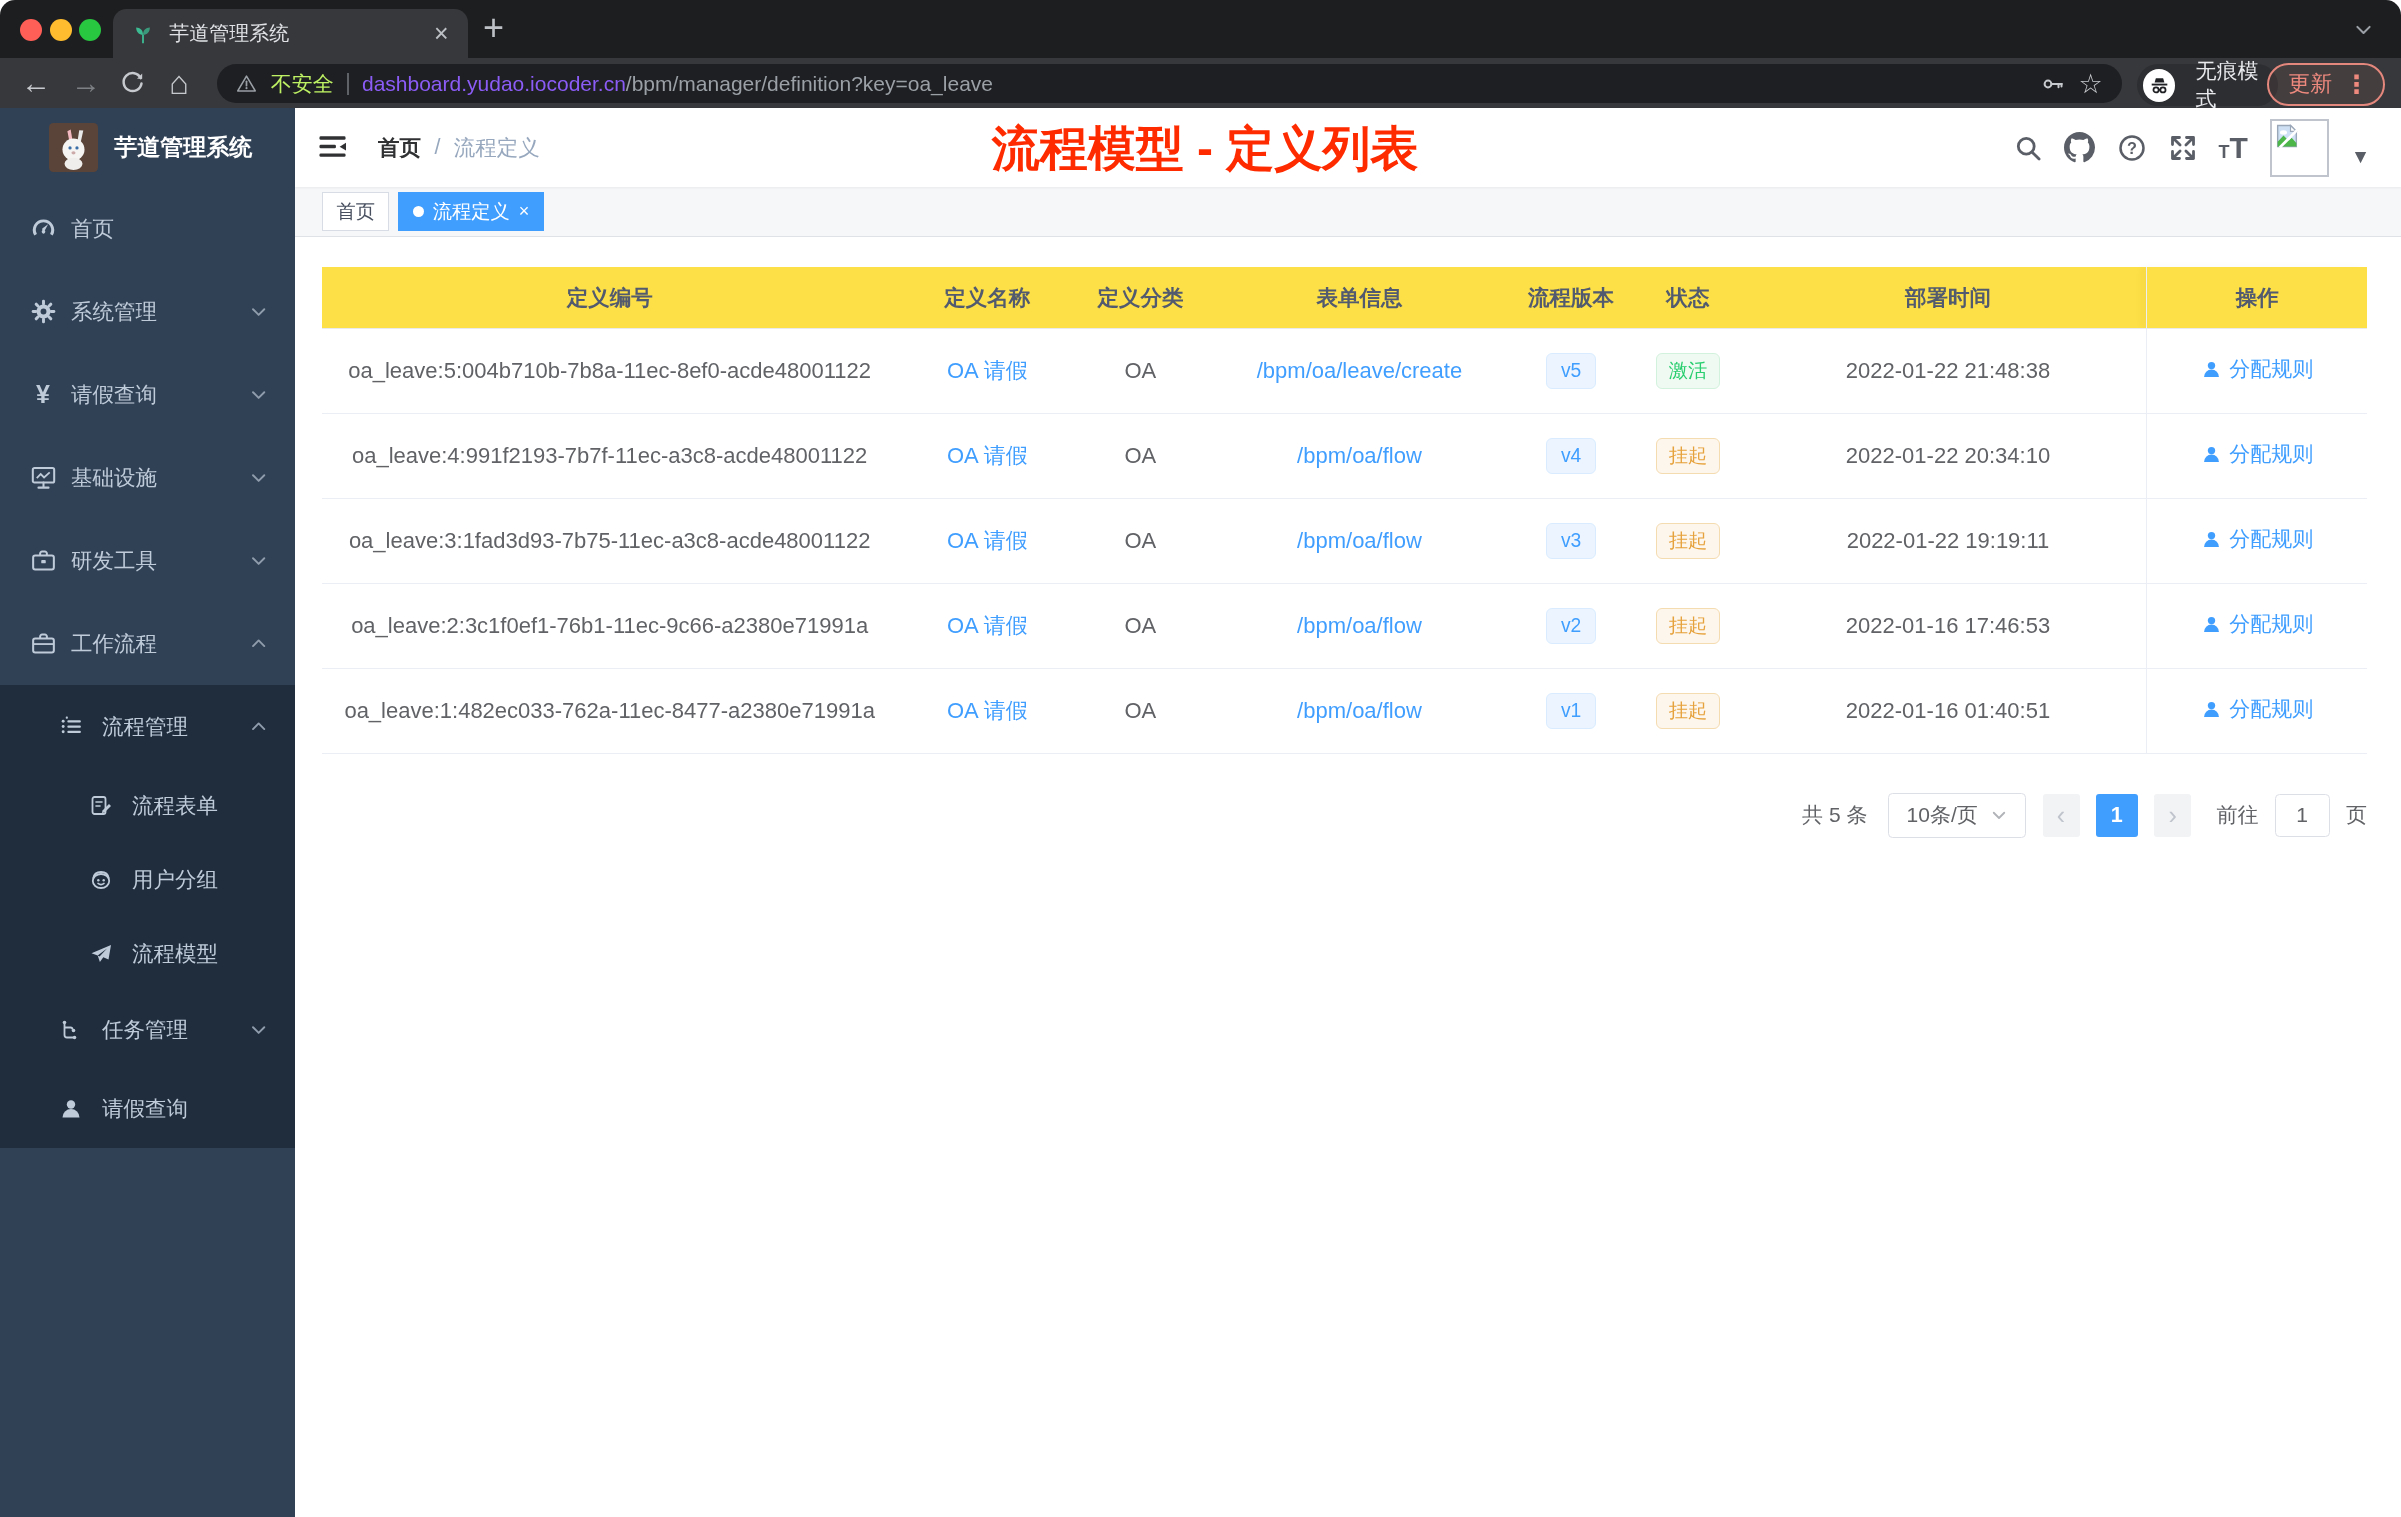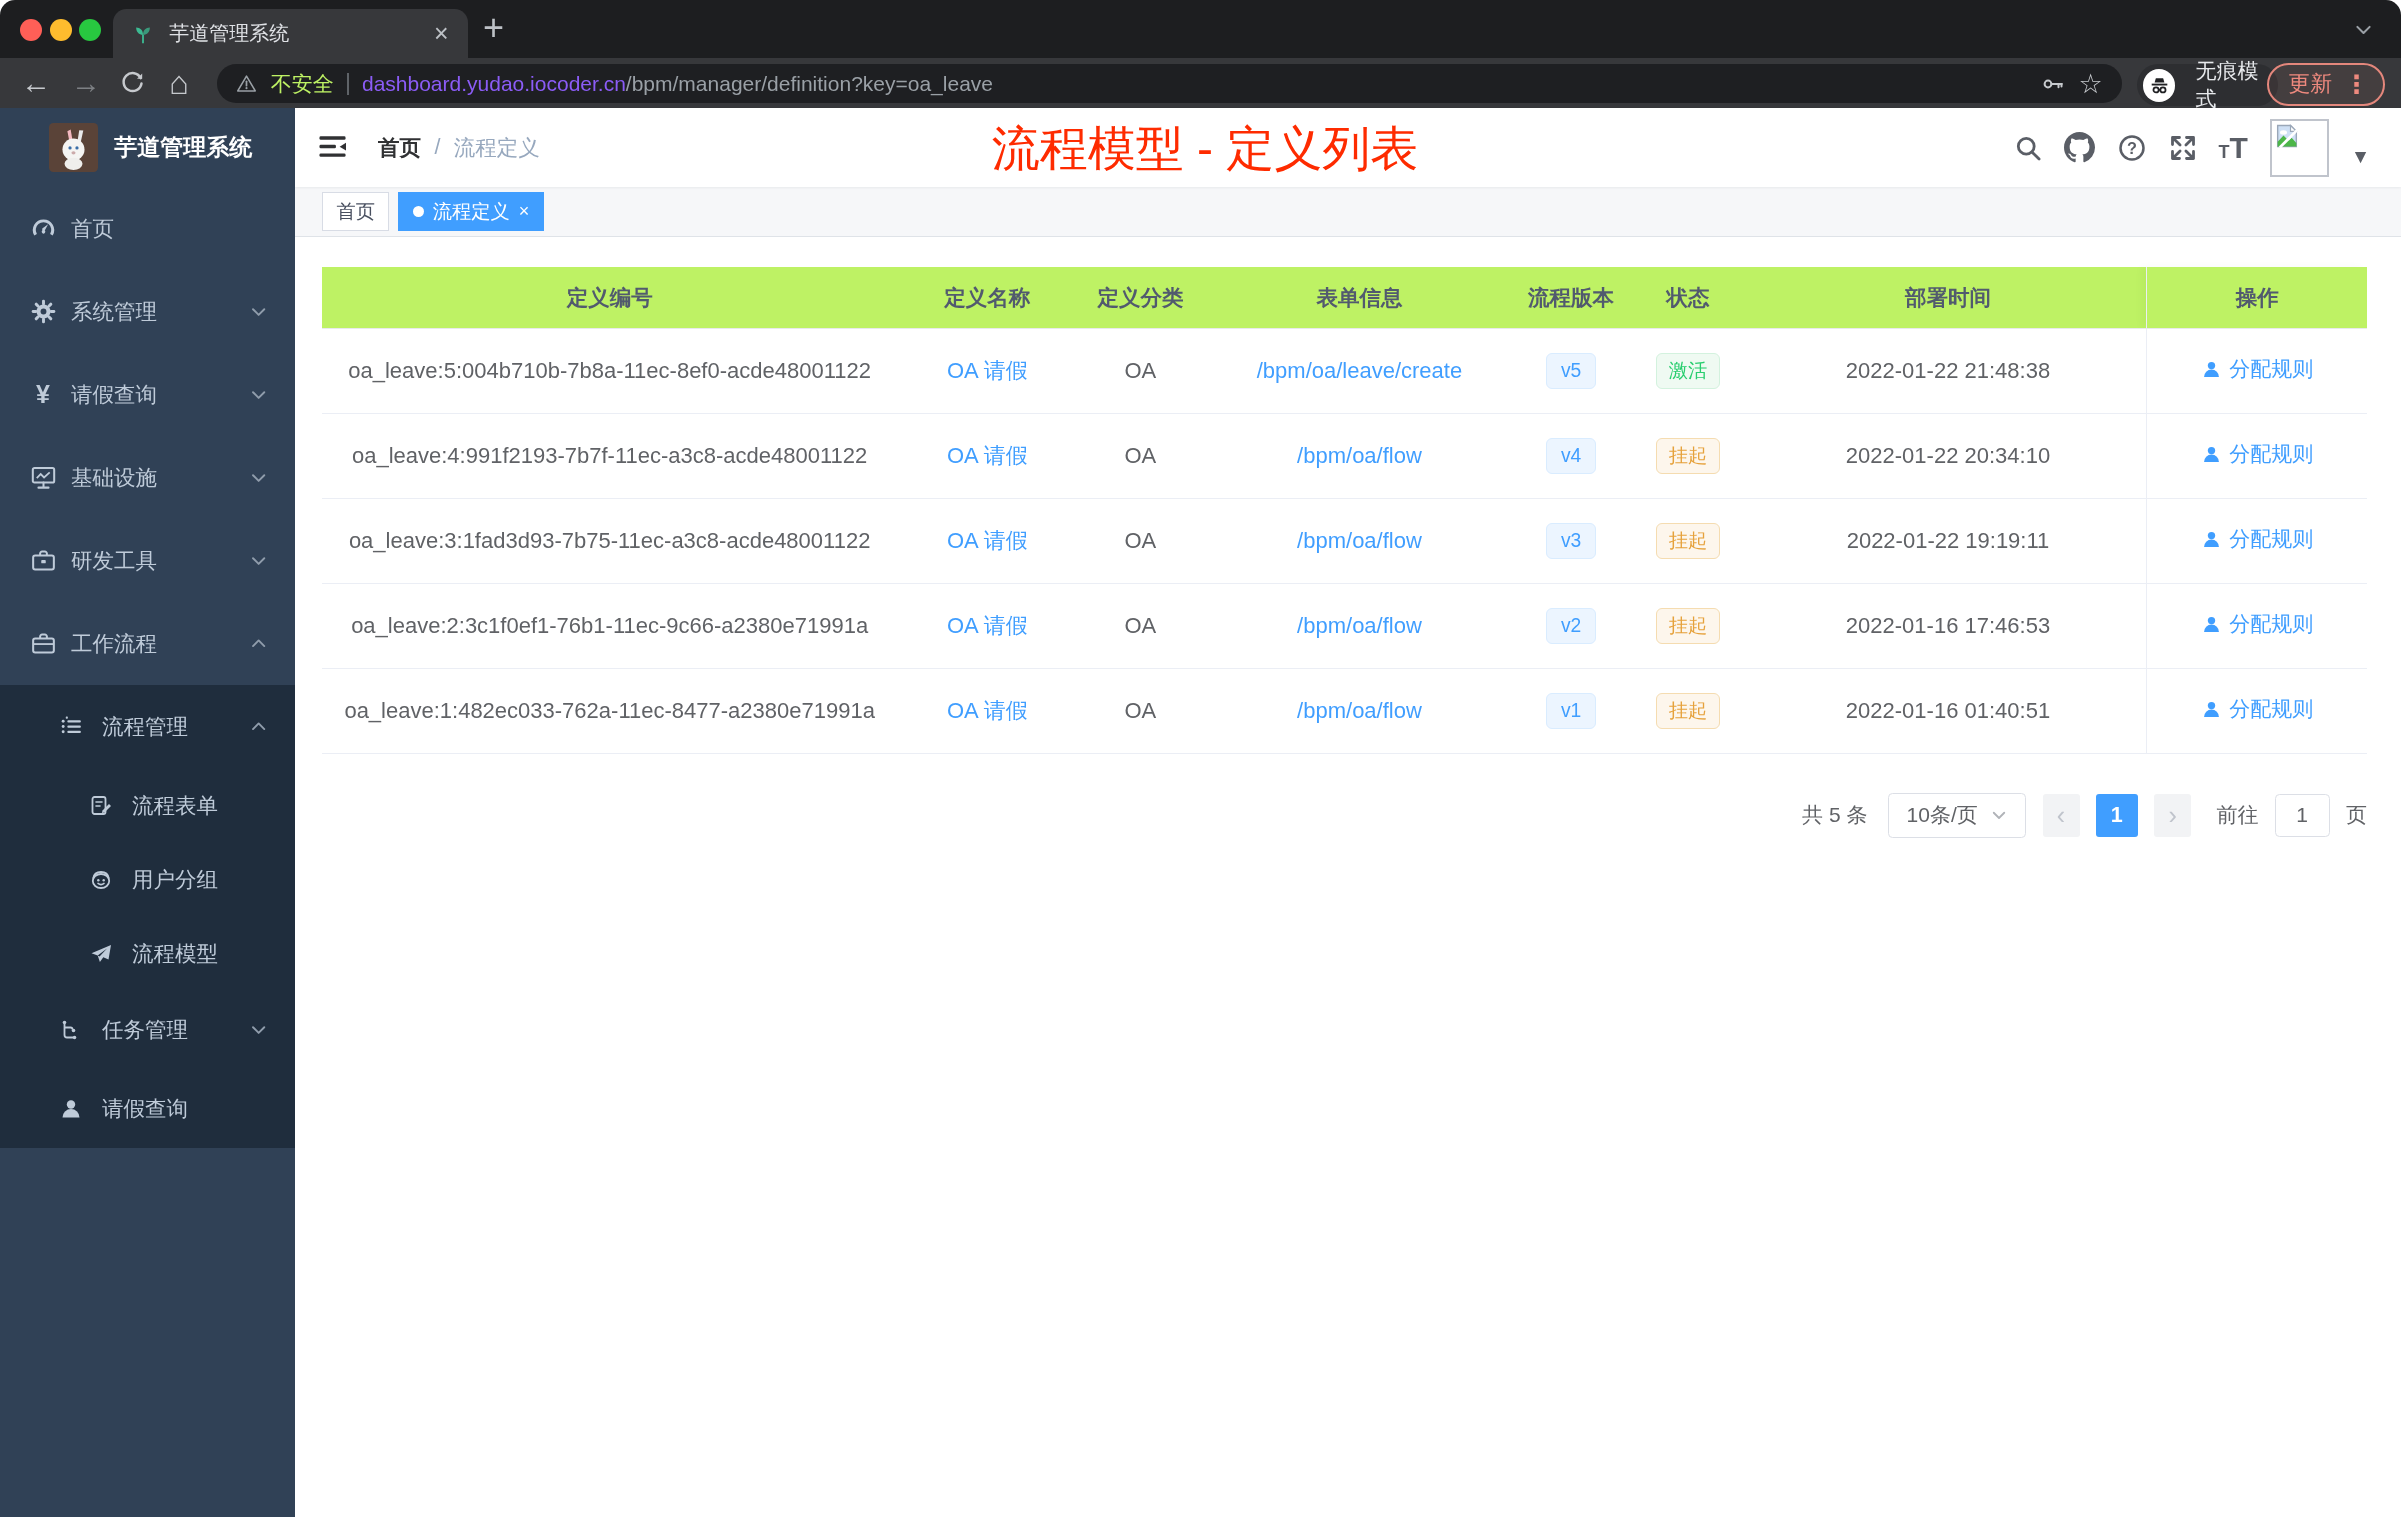--- a/index.html
+++ b/index.html
@@ -70,39 +70,39 @@
 
   
   .main { position:absolute; left:295px; top:108px; right:0; bottom:0; background:#ffffff; }
   .navbar { position:relative; height:79px; background:#ffffff; box-shadow:0 0.7px 3px rgba(0,21,41,0.08); }
   .hamburger { position:absolute; left:21px; top:21.5px; color:#303133; }
   .breadcrumb { position:absolute; left:83px; top:0; height:79px; display:flex; align-items:center; gap:13.4px; font-size:21.5px; }
   .bc-home { color:#303133; font-weight:bold; }
   .bc-sep { color:#97a8be; }
   .bc-current { color:#97a8be; }
   .annotation { position:absolute; left:650px; top:7.4px; width:520px; text-align:center;
-                color:#fe2b00; font-size:48px; font-weight:400; line-height:68px; white-space:nowrap; }
+                color:#fe2b00; font-size:48px; font-weight:700; line-height:68px; white-space:nowrap; }
   .nav-right { position:absolute; right:31px; top:0; height:79px; display:flex; align-items:center; gap:22px; color:#5a5e66; }
   .tt-icon { font-weight:bold; color:#5a5e66; display:flex; align-items:flex-end; }
   .tt-small { font-size:18px; line-height:18px; }
   .tt-big { font-size:30px; line-height:27px; }
   .avatar-box { width:59px; height:58px; border:2.2px solid #c0c4cc; background:#ffffff; position:relative; }
   .avatar-box .ic { position:absolute; left:1.5px; top:1.5px; }
   .nav-caret { color:#5a5e66; font-size:19.3px; margin-top:19.3px; }
 
   .tags-bar { height:50px; background:#f6f7f9; border-bottom:0.7px solid #dfe3e8; display:flex; align-items:center; padding-left:27px; gap:9px; }
   .tag { height:39px; padding:0 13.4px; background:#ffffff; border:0.7px solid #d8dce5; color:#495060;
          font-size:19.3px; display:inline-flex; align-items:center; gap:9px; cursor:pointer; }
   .tag.active { background:#409eff; border-color:#409eff; color:#ffffff; }
   .tag-dot { width:11px; height:11px; border-radius:50%; background:#ffffff; }
   .tag-close { font-size:18px; }
 
   .content { padding:30px 35px 0 27px; }
   table.def-table { width:2045px; border-collapse:collapse; table-layout:fixed; }
-  .def-table th { height:61px; background:#bef264; color:#515a6e; font-weight:bold; font-size:21.5px;
+  .def-table th { height:61px; background:#fde047; color:#515a6e; font-weight:bold; font-size:21.5px;
                   text-align:center; border-bottom:0.7px solid #e8eaec; }
   .def-table td { height:85px; background:#ffffff; border-bottom:0.7px solid #ebeef5;
                   text-align:center; font-size:22px; color:#606266; overflow:hidden; white-space:nowrap; }
   .col-action { border-left:0.7px solid #ebeef5; box-shadow:-6px 0 7.4px rgba(0,0,0,0.03); }
   a.link { color:#409eff; text-decoration:none; cursor:pointer; }
   .ver-tag { display:inline-block; padding:6px 13.4px; font-size:19.3px; line-height:22px; background:#ecf5ff;
              border:0.7px solid #d9ecff; color:#409eff; border-radius:6px; }
   .status-tag { display:inline-block; padding:6px 12px; font-size:19.3px; line-height:22px; border-radius:6px; }
   .status-tag.success { background:#effaf2; border:0.7px solid #d3f2de; color:#29ce6f; }
   .status-tag.warning { background:#fdf6ec; border:0.7px solid #f5dcb0; color:#e6a23c; }

